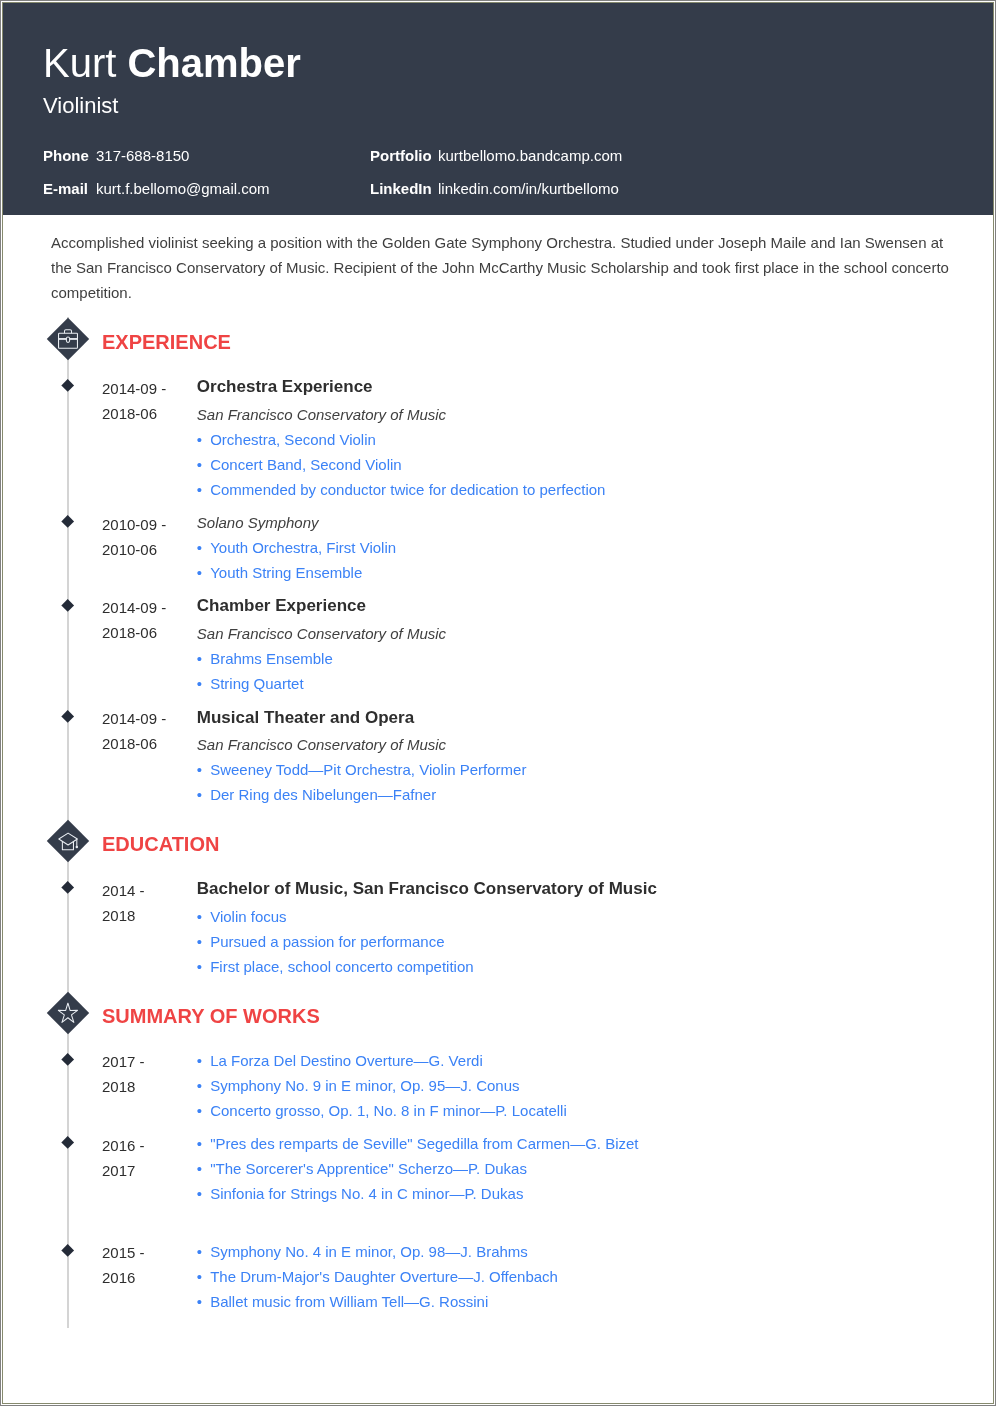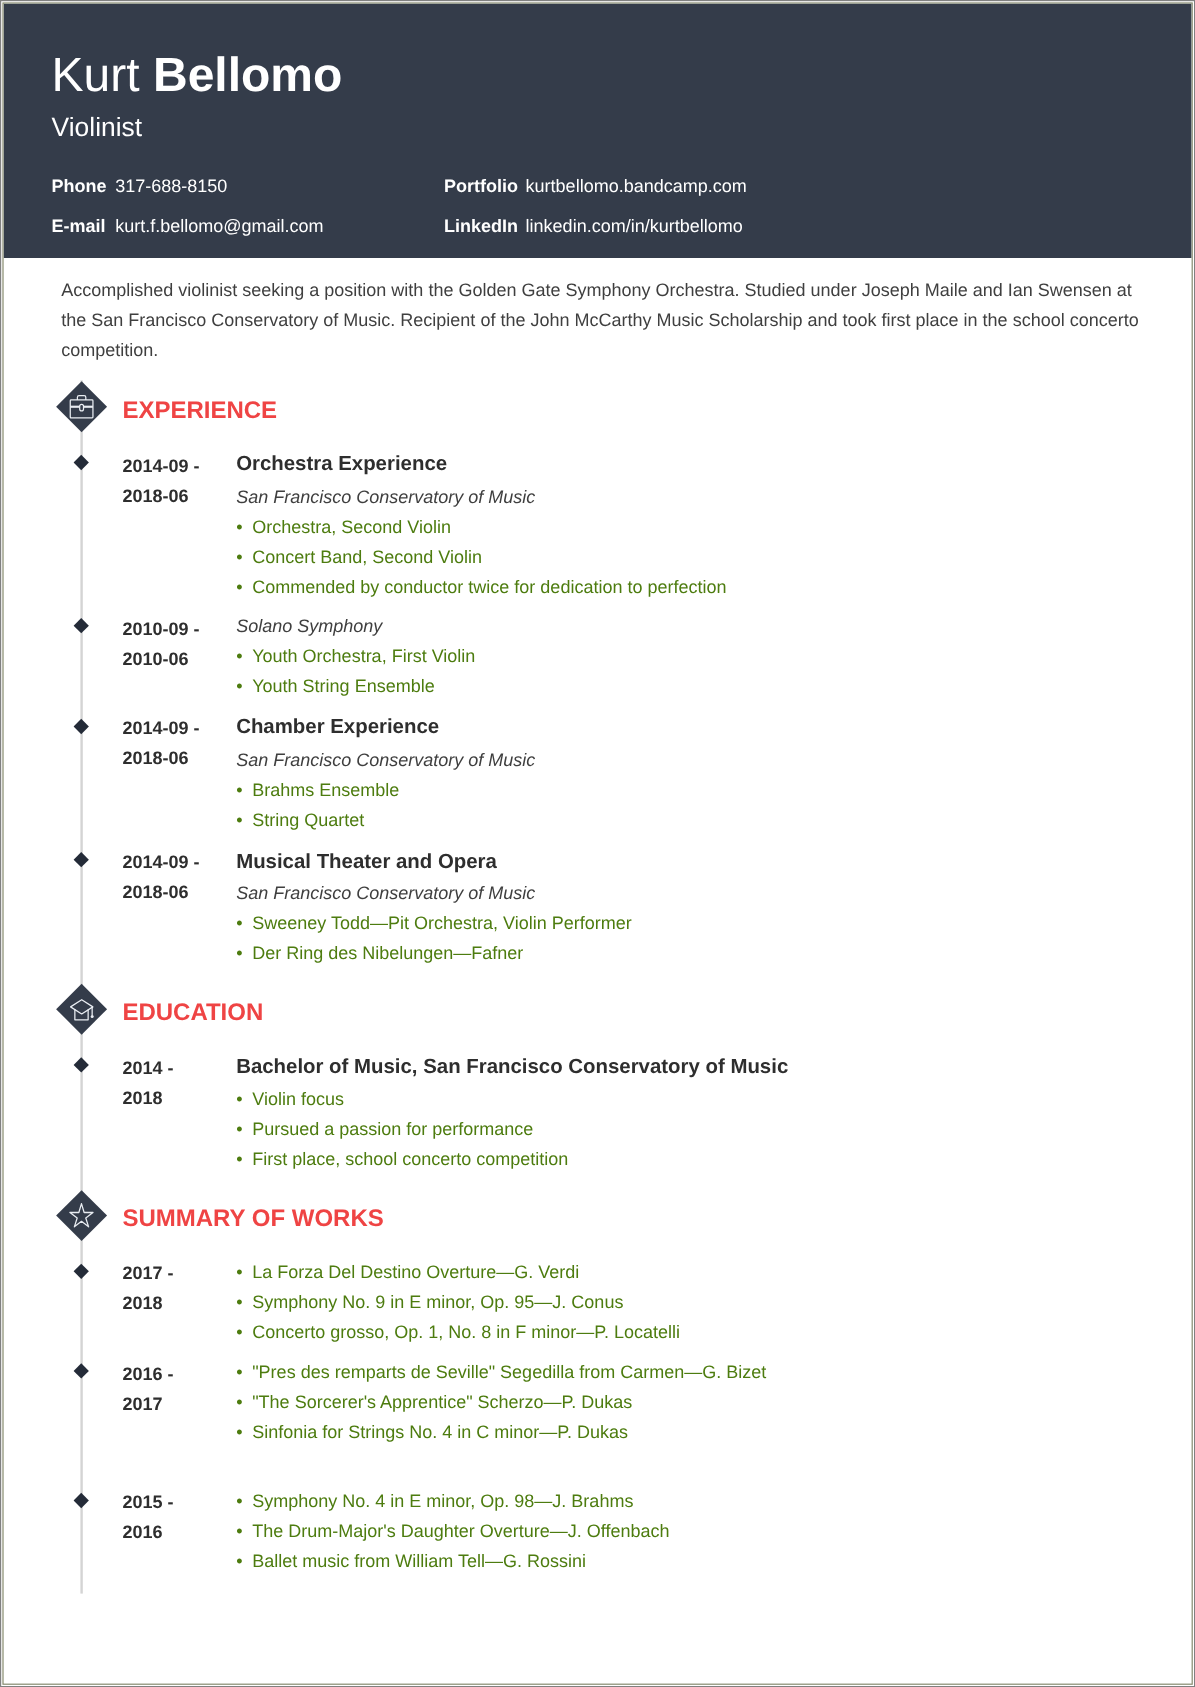--- a/index.html
+++ b/index.html
@@ -81,44 +81,44 @@
   .entry{display:flex;padding-left:59px;position:relative;margin-top:8.25px;}
   .entry.first{margin-top:20.4px;}
   .entry.gap{margin-top:32.3px;}
   .e-dot{
     position:absolute;left:20.3px;top:7.1px;
     width:9.4px;height:9.4px;background:#242b38;
     transform:rotate(45deg);
   }
   .e-dates{
     width:94.8px;flex:none;
-    font-size:15px;font-weight:700;line-height:25px;color:#2e2e2e;
+    font-size:15px;font-weight:400;line-height:25px;color:#2e2e2e;
     padding-top:1.4px;
   }
   .e-body{flex:1;min-width:0;}
   .e-title{
     font-size:17px;font-weight:700;line-height:25px;color:#2e2e2e;
     margin-bottom:2.8px;
   }
   .e-sub{font-size:15px;font-style:italic;line-height:25px;color:#3f3f3f;}
   .e-list{list-style:none;margin:0;padding:0;}
   .e-list li{
     position:relative;padding-left:13.4px;
-    font-size:15px;line-height:25px;color:#4d7c0f;
+    font-size:15px;line-height:25px;color:#3b82f6;
   }
   .e-list li:before{content:"\2022";position:absolute;left:0;top:0;}
 </style>
 </head>
 <body>
 
 <div class="paper-ring">
 <div class="page">
 
   <div class="header">
-    <h1 class="name"><span>Kurt</span> <b>Bellomo</b></h1>
+    <h1 class="name"><span>Kurt</span> <b>Chamber</b></h1>
     <div class="role">Violinist</div>
     <div class="contact">
       <div class="c-item">
         <span class="c-label">Phone</span>
         <span class="c-value">317-688-8150</span>
       </div>
       <div class="c-item wide">
         <span class="c-label">Portfolio</span>
         <span class="c-value">kurtbellomo.bandcamp.com</span>
       </div>

